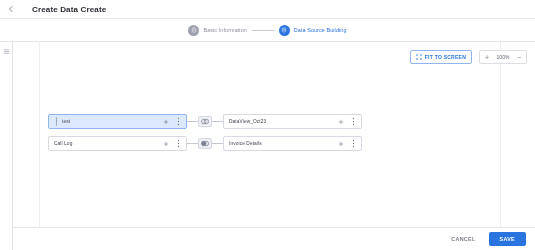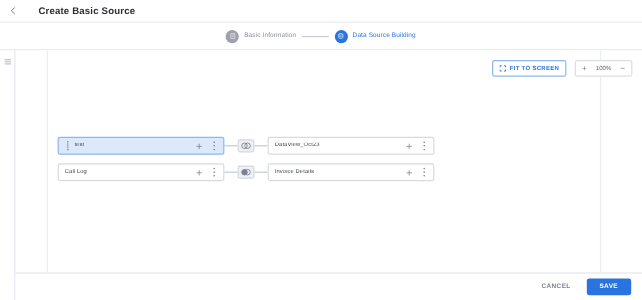--- a/index.html
+++ b/index.html
@@ -239,21 +239,21 @@
 <body>
 
 <div id="app">
 
   <div class="titlebar">
     <div class="back-btn">
       <svg width="8" height="8" viewBox="0 0 16 16">
         <path d="M10 3 L5 8 L10 13" fill="none" stroke="#5a5a66" stroke-width="1.4" stroke-linecap="round" stroke-linejoin="round"></path>
       </svg>
     </div>
-    <div class="title-text">Create Basic Source</div>
+    <div class="title-text">Create Data Create</div>
   </div>
 
   <div class="stepper-bar">
     <div class="stepper">
       <div class="step inactive">
         <span class="step-icon inactive">
           <svg width="6" height="6" viewBox="0 0 16 16">
             <rect x="3.5" y="2.5" width="9" height="11" rx="1" fill="none" stroke="#ffffff" stroke-width="1.3"></rect>
             <line x1="6" y1="6" x2="10" y2="6" stroke="#ffffff" stroke-width="1.1"></line>
             <line x1="6" y1="9" x2="10" y2="9" stroke="#ffffff" stroke-width="1.1"></line>

